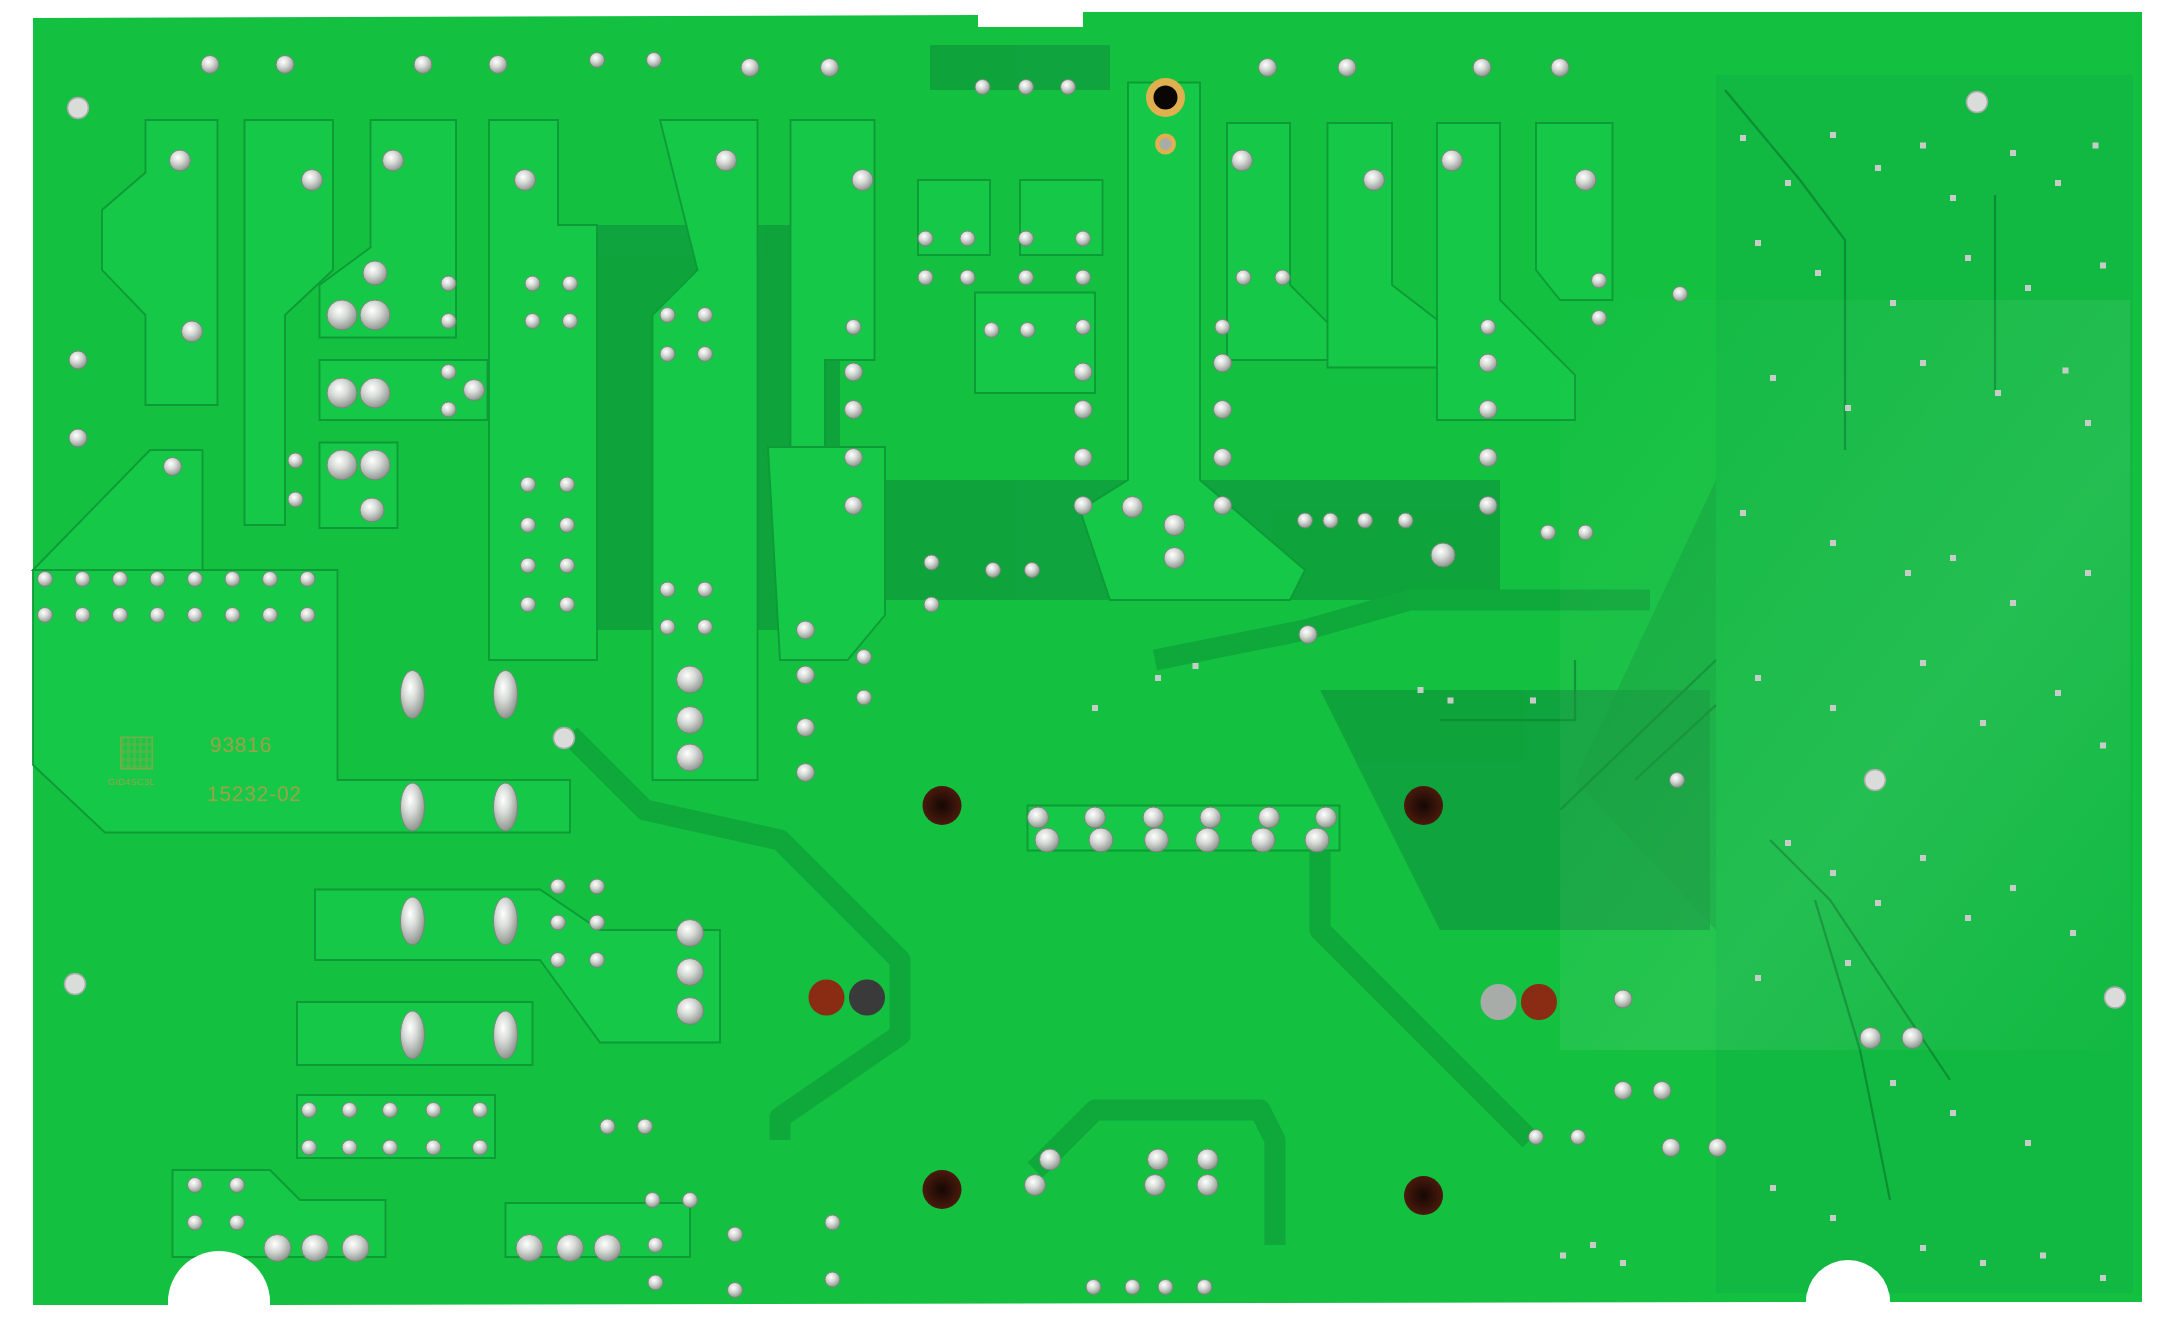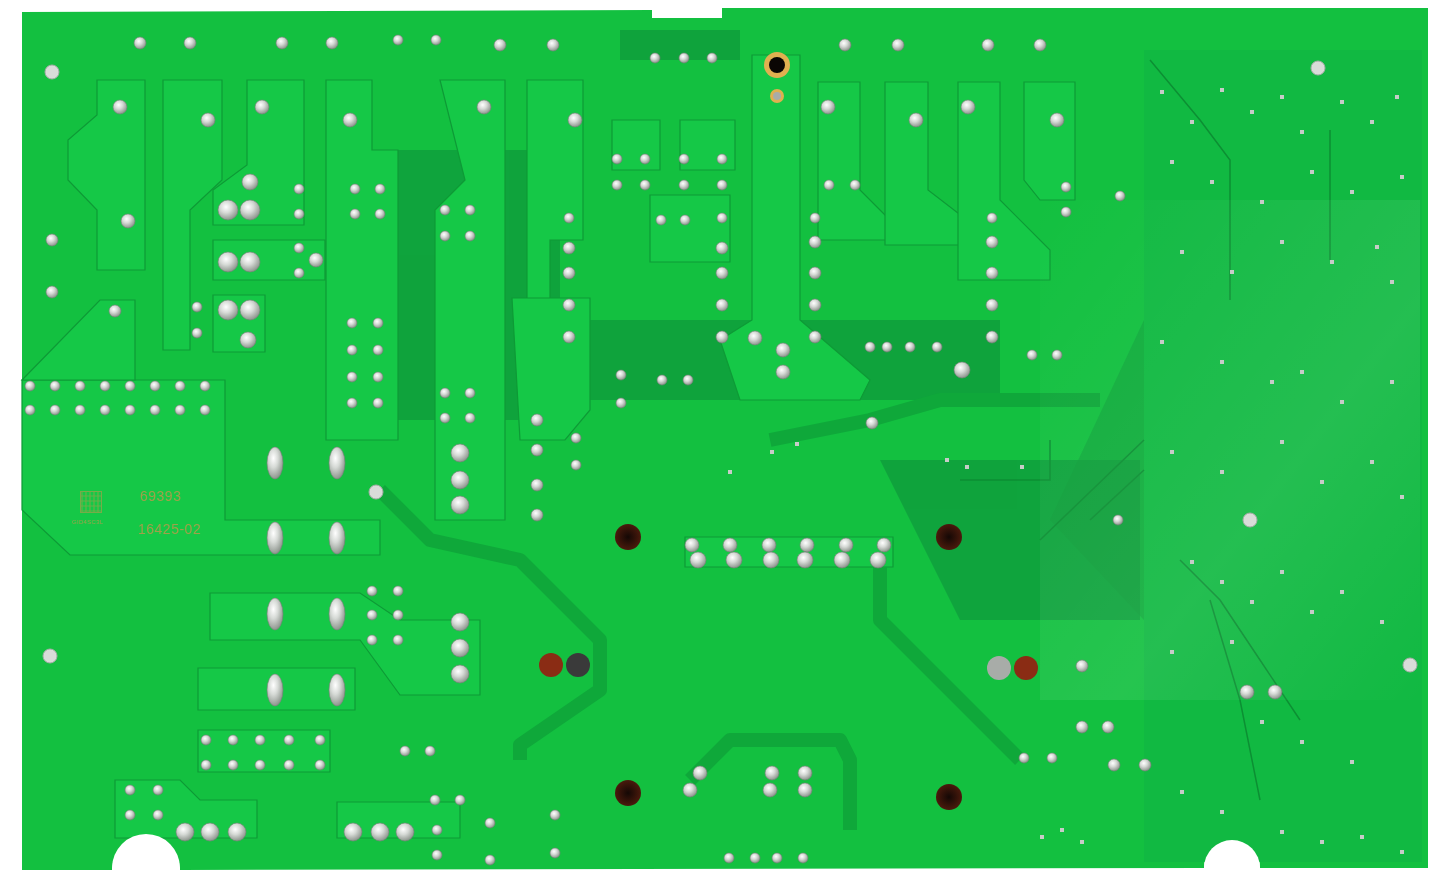--- a/index.html
+++ b/index.html
@@ -415,14 +415,14 @@
 
   <g fill="#ffffff">
     <path d="M112,893 L112,868 A34,34 0 0 1 180,868 L180,893 Z"></path>
     <path d="M1204,893 L1204,868 A28,28 0 0 1 1260,868 L1260,893 Z"></path>
     <rect x="653" y="0" width="69" height="18"></rect>
   </g>
 </svg>
 
 <div class="matrix" style="left:80px;top:491px;"></div>
 <div class="silk silk-sm" style="left:72px;top:519px;">GID4SC3L</div>
-<div class="silk silk-lg" style="left:140px;top:488px;">69393</div>
-<div class="silk silk-lg" style="left:138px;top:521px;">16425-02</div>
+<div class="silk silk-lg" style="left:140px;top:488px;">93816</div>
+<div class="silk silk-lg" style="left:138px;top:521px;">15232-02</div>
 
 </body></html>

